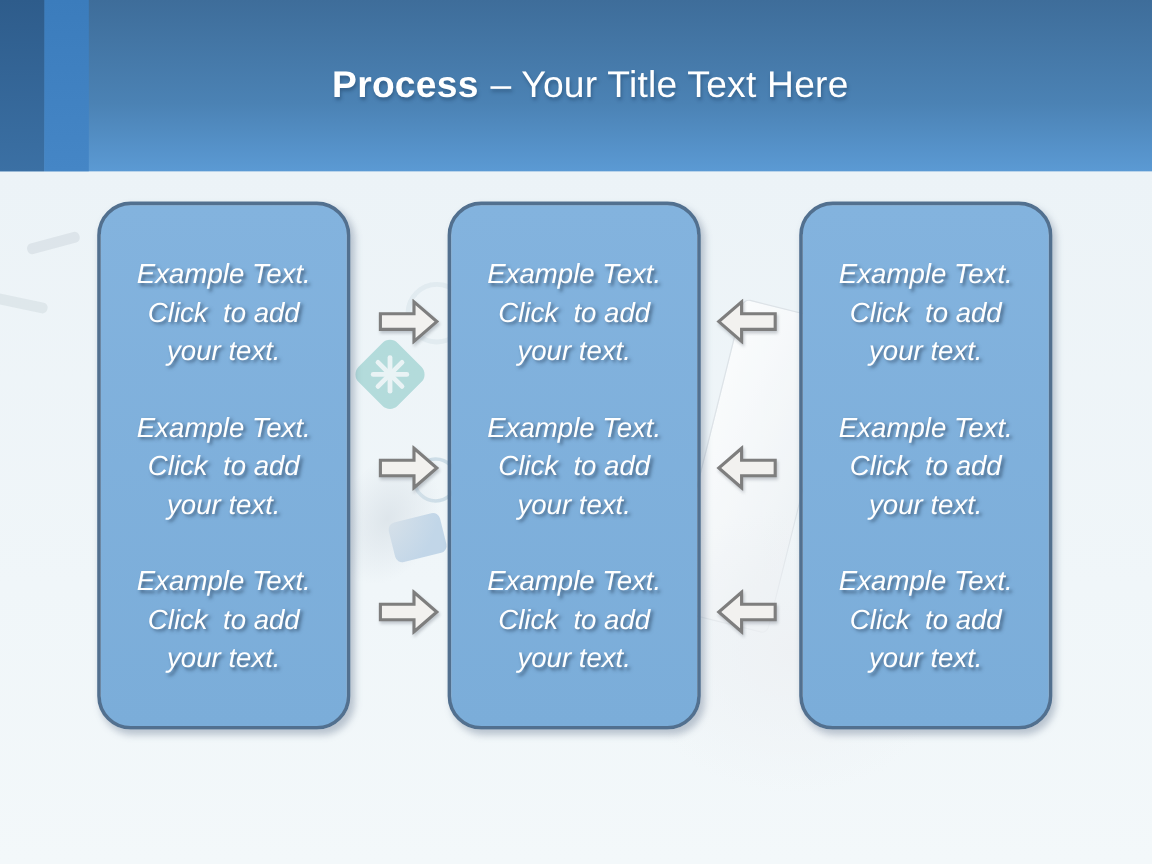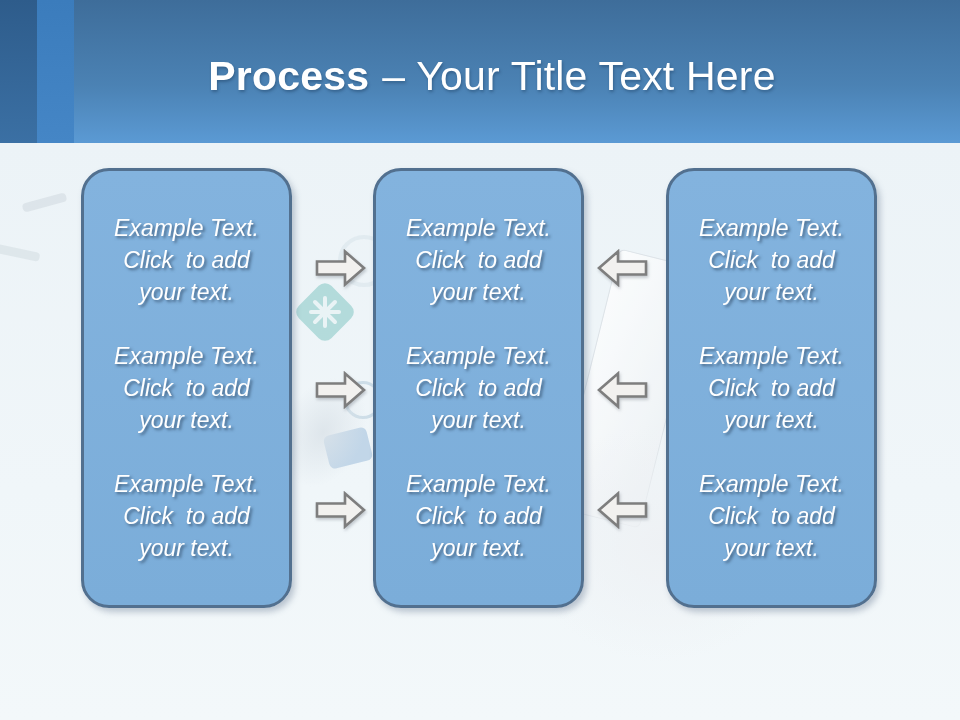--- a/index.html
+++ b/index.html
@@ -13,21 +13,21 @@
   .header {
     position:absolute; left:0; top:0; width:960px; height:143px;
     background:linear-gradient(to bottom, #3e6d9a 0%, #4b82b4 60%, #5b9ad4 100%);
   }
   .stripe { position:absolute; top:0; height:143px; }
   .stripe-1 { left:0; width:37px; background:linear-gradient(to bottom,#2e5c8b,#3b70a4); }
   .stripe-2 { left:37px; width:37px; background:linear-gradient(to bottom,#3b7cbc,#4586c6); }
   .title {
     position:absolute; top:53px; left:0; width:100%; margin:0;
     text-align:center; padding-left:24px; box-sizing:border-box;
-    color:#ffffff; font-size:41px; line-height:1.15; font-weight:400;
+    color:#ffffff; font-size:31px; line-height:1.15; font-weight:400;
     text-shadow:1px 2px 3px rgba(15,40,70,.35);
     letter-spacing:.2px;
   }
   .title-bold { font-weight:700; }
   .title-rest { font-weight:400; margin-left:.32em; }
 
   
   .body {
     position:absolute; left:0; top:143px; width:960px; height:577px;
     background:linear-gradient(to bottom,#ecf3f7 0%, #f0f6f9 60%, #f3f8fa 100%);

